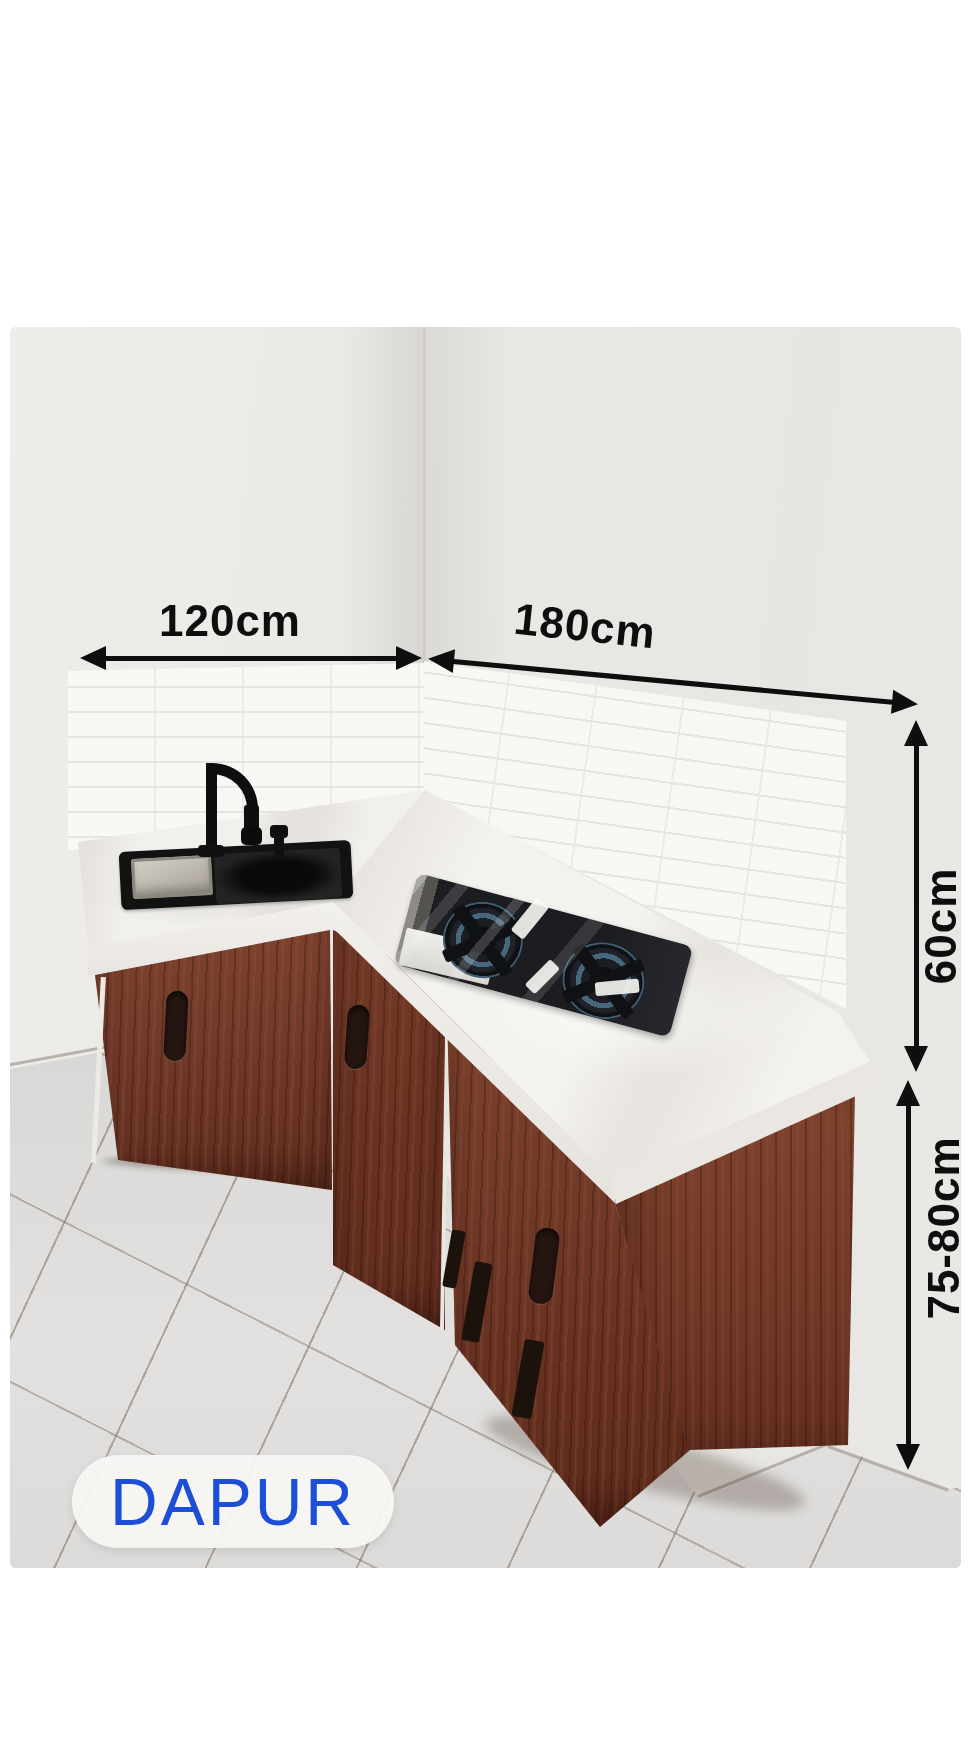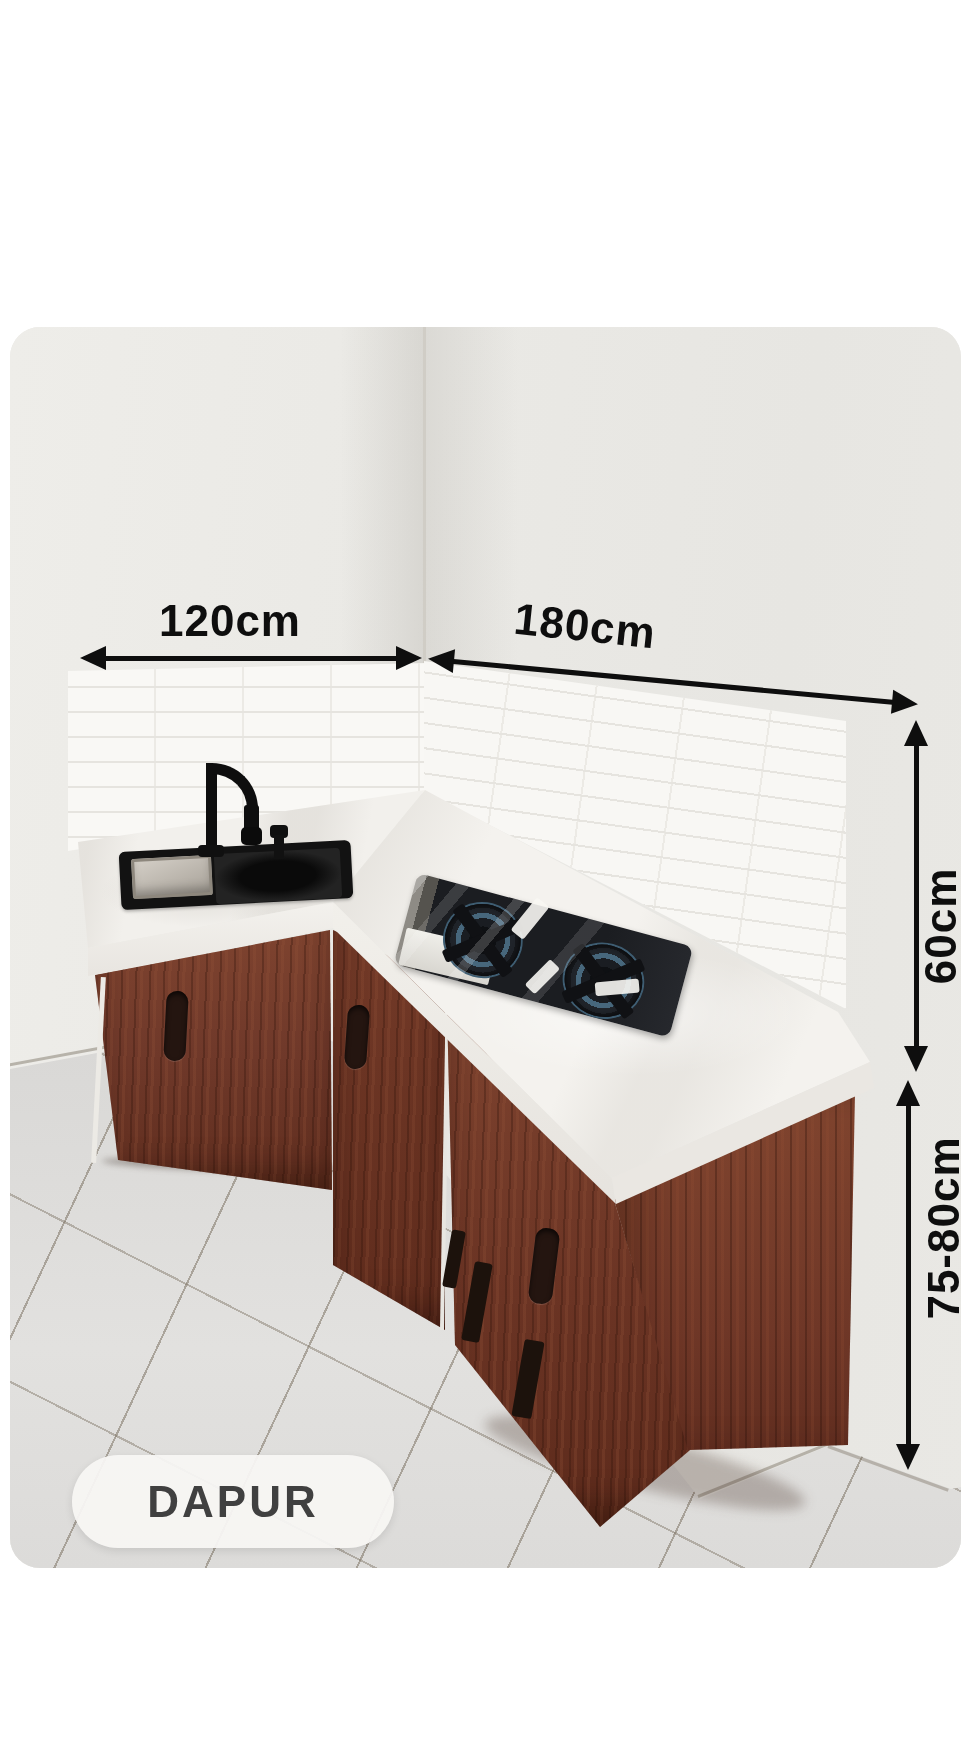--- a/index.html
+++ b/index.html
@@ -2,21 +2,21 @@
 <html><head>
 <meta charset="utf-8">
 <style>
   :root { --ink:#0e0e0e; }
   * { box-sizing:border-box; margin:0; padding:0; }
   body { background:#ffffff; font-family:"Liberation Sans",sans-serif; }
   .page { position:relative; width:973px; height:1754px; background:#ffffff; overflow:hidden; }
 
   
   .photo { position:absolute; left:10px; top:327px; width:951px; height:1241px;
-           border-radius:30px; overflow:hidden; background:#eae9e5; }
+           border-radius:6px; overflow:hidden; background:#eae9e5; }
   .photo * { position:absolute; }
 
   .wall-base { inset:0; background:linear-gradient(96deg,#eeede9 0%,#eae9e5 40%,#e7e6e2 75%,#e9e8e4 100%); }
   .wall-shade-left { left:330px; top:0; width:86px; height:345px;
       background:linear-gradient(90deg, rgba(150,146,138,0) , rgba(150,146,138,.22)); }
   .wall-corner-line { left:413px; top:0; width:3px; height:338px; background:#cdc9c2; opacity:.75; }
   .wall-shade-right { left:416px; top:0; width:92px; height:385px;
       background:linear-gradient(90deg, rgba(150,146,138,.18), rgba(150,146,138,0)); }
 
   .tile-left { left:58px; top:336px; width:360px; height:196px;
@@ -170,21 +170,21 @@
   .arrow-75 { left:885px; top:753px; width:26px; height:390px; }
   .label-120 { left:110px; top:270px; width:220px; }
   .label-180 { left:455px; top:275px; width:240px; }
   .label-60 { left:846px; top:575px; width:170px; height:48px; }
   .label-75 { left:824px; top:877px; width:220px; height:48px; }
 
   
   .badge { left:62px; top:1128px; width:322px; height:93px; border-radius:47px;
       background:rgba(247,246,243,.95); box-shadow:0 3px 8px rgba(0,0,0,.10);
       display:flex; align-items:center; justify-content:center; z-index:30; }
-  .badge-text { position:static; font-weight:700; font-size:44px; letter-spacing:3px; color:#404040; }
+  .badge-text { position:static; font-weight:400; font-size:66px; letter-spacing:3px; color:#1d4ed8; }
 </style>
 </head>
 <body>
 
 <div class="page">
   <div class="photo">
 
     <div class="wall-base"></div>
     <div class="wall-shade-left"></div>
     <div class="wall-corner-line"></div>

